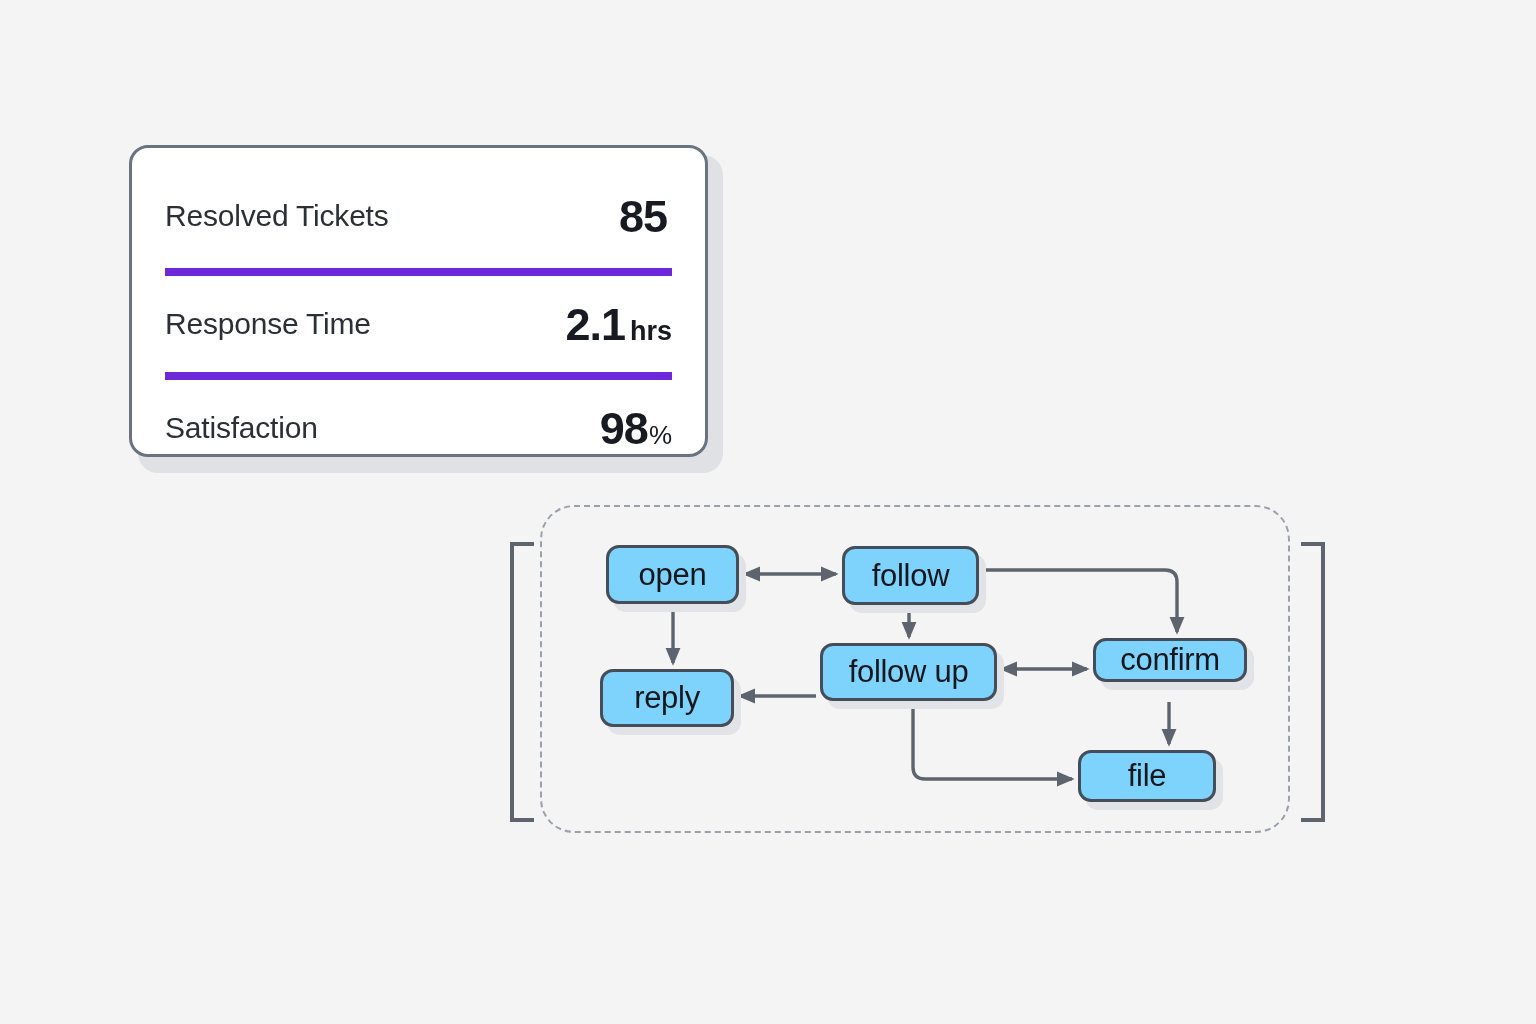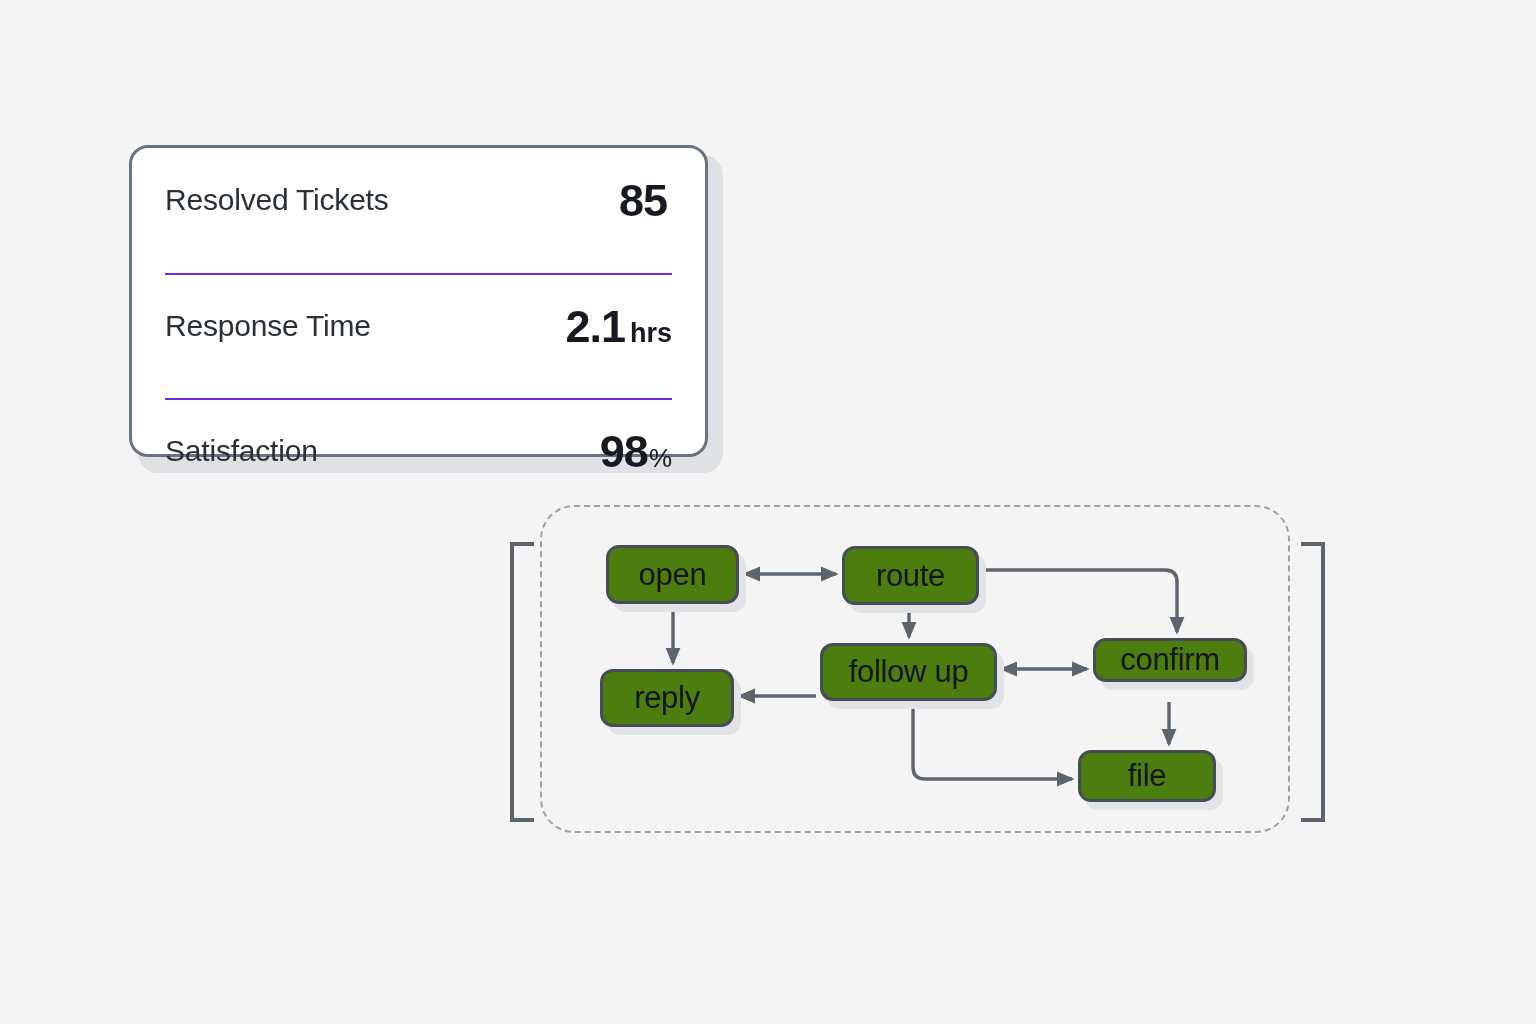--- a/index.html
+++ b/index.html
@@ -28,32 +28,31 @@
   #metrics-card {
     position: absolute;
     left: 129px;
     top: 145px;
     width: 579px;
     height: 312px;
     background: #ffffff;
     border: 3px solid #6b7280;
     border-radius: 19px;
     box-sizing: border-box;
-    padding: 0 33px;
+    padding: 16px 33px;
   }
   .metric-row {
     height: 104px;
     display: flex;
     align-items: center;
     justify-content: space-between;
     box-sizing: border-box;
   }
   .metric-row + .metric-row {
-    border-top: 2px solid #6d28d9;
-    margin-top: 21px;
+    border-top: 8px solid #6d28d9;
   }
   .metric-label {
     font-size: 30px;
     color: #2b2f36;
     font-weight: 400;
     letter-spacing: -0.2px;
   }
   .metric-value {
     display: flex;
     align-items: baseline;
@@ -109,21 +108,21 @@
     border-left: 4px solid #5d646e;
   }
   #flow-bracket-right {
     left: 811px;
     border-right: 4px solid #5d646e;
   }
 
   
   .node {
     position: absolute;
-    background: #4d7c0f;
+    background: #7dd3fc;
     border: 3px solid #454d58;
     border-radius: 13px;
     box-sizing: border-box;
     display: flex;
     align-items: center;
     justify-content: center;
     font-size: 31px;
     color: #13161b;
     letter-spacing: -0.3px;
     z-index: 3;
@@ -209,19 +208,19 @@
 
       <line x1="512" y1="179" x2="597" y2="179" marker-start="url(#arrow-start)" marker-end="url(#arrow-end)"></line>
 
       <path d="M 423 214 L 423 277 Q 423 289 435 289 L 582 289" marker-end="url(#arrow-end)"></path>
 
       <line x1="679" y1="212" x2="679" y2="254" marker-end="url(#arrow-end)"></line>
     </g>
   </svg>
 
   <div id="node-open" class="node">open</div>
-  <div id="node-route" class="node">route</div>
+  <div id="node-route" class="node">follow</div>
   <div id="node-reply" class="node">reply</div>
   <div id="node-followup" class="node">follow up</div>
   <div id="node-confirm" class="node">confirm</div>
   <div id="node-file" class="node">file</div>
 
 </div>
 
 </body></html>

